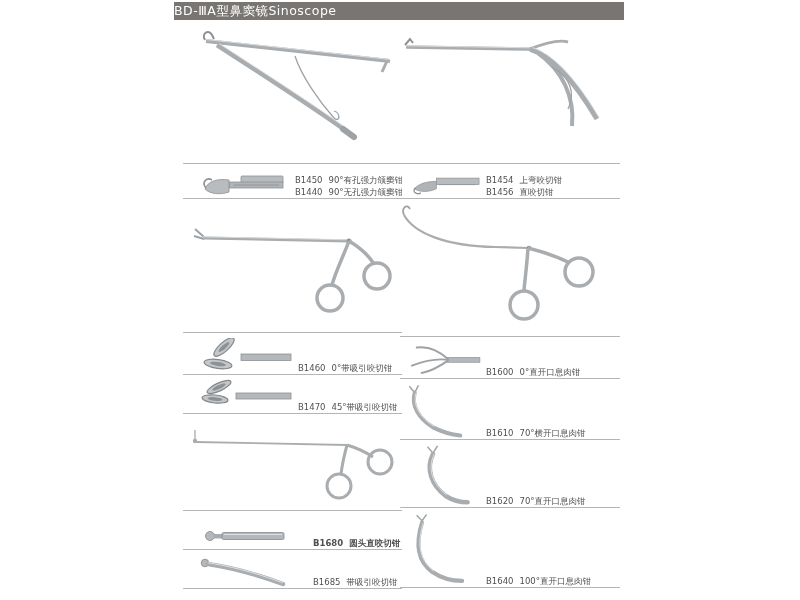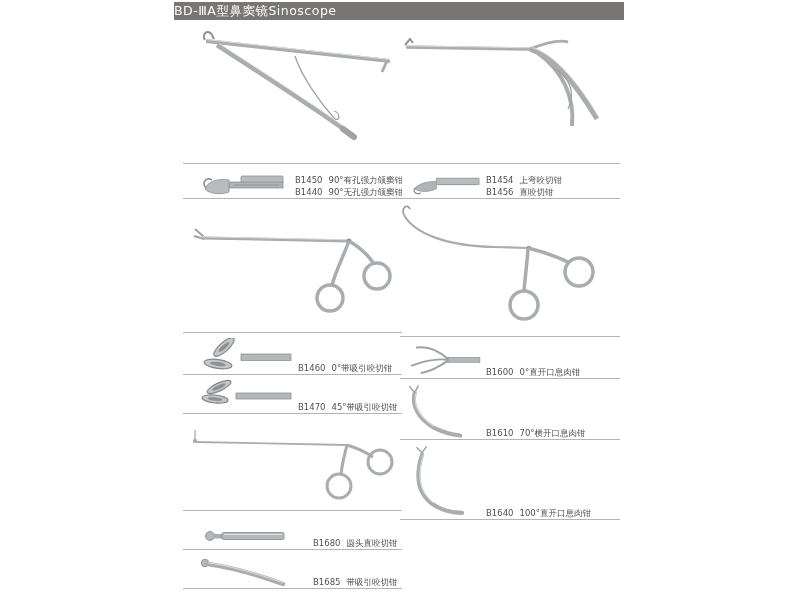--- a/index.html
+++ b/index.html
@@ -120,21 +120,21 @@
       <path d="M12,28 L12,16" stroke="#9ea2a5" stroke-width="1.2" fill="none"></path>
       <circle cx="12" cy="27" r="2.2" fill="#a9adb0"></circle>
       <path d="M12,28 L164,31" stroke="#a9adb0" stroke-width="1.8" fill="none"></path>
       <path d="M164,31 C174,34 184,39 190,43" stroke="#a9adb0" stroke-width="3" fill="none"></path>
       <circle cx="197" cy="48" r="12" stroke="#a9adb0" stroke-width="3" fill="none"></circle>
       <path d="M164,31 C161,42 159,52 158,60" stroke="#a9adb0" stroke-width="3" fill="none"></path>
       <circle cx="156" cy="72" r="12" stroke="#a9adb0" stroke-width="3" fill="none"></circle>
     </svg>
   </div>
 
-  <div class="row" style="height:39px;">
+  <div class="row" style="height:39px;font-weight:bold;">
     <div class="thumb" style="width:130px;">
       <svg width="110" height="26" viewBox="0 0 110 26">
         <circle cx="17" cy="13" r="4.5" fill="#b4b8bb" stroke="#85898c" stroke-width="0.8"></circle>
         <rect x="21" y="11" width="8" height="4.5" fill="#a9adb0"></rect>
         <rect x="29" y="9.5" width="62" height="7" rx="1.5" fill="#b4b8bb" stroke="#85898c" stroke-width="0.8"></rect>
         <line x1="31" y1="11.5" x2="89" y2="11.5" stroke="#dfe2e4" stroke-width="1"></line>
       </svg>
     </div>
     <div class="line">
       <span class="code">B1680</span><span>圆头直咬切钳</span>
@@ -223,20 +223,33 @@
         <path d="M14,10 L18,2" stroke="#9ea2a5" stroke-width="1.6" fill="none"></path>
         <path d="M14,10 C10,24 18,38 34,48 C44,53 54,56 64,57" stroke="#a9adb0" stroke-width="4.5" fill="none" stroke-linecap="round"></path>
         <path d="M15.5,10 C11.5,24 19.5,37 35,47" stroke="#dfe2e4" stroke-width="1" fill="none"></path>
       </svg>
     </div>
     <div class="line">
       <span class="code">B1610</span><span>70°横开口息肉钳</span>
     </div>
   </div>
 
+  <div class="row" style="height:68px;">
+    <div class="thumb" style="width:86px;">
+      <svg width="82" height="64" viewBox="0 0 90 66">
+        <path d="M34,9 L28,2" stroke="#9ea2a5" stroke-width="1.6" fill="none"></path>
+        <path d="M34,9 L39,1" stroke="#9ea2a5" stroke-width="1.6" fill="none"></path>
+        <path d="M34,10 C26,26 32,44 48,56 C56,61 65,63 72,63" stroke="#a9adb0" stroke-width="5" fill="none" stroke-linecap="round"></path>
+        <path d="M35.5,10 C27.5,26 33.5,43 49,55" stroke="#dfe2e4" stroke-width="1" fill="none"></path>
+      </svg>
+    </div>
+    <div class="line">
+      <span class="code">B1620</span><span>70°直开口息肉钳</span>
+    </div>
+  </div>
 
   <div class="row" style="height:80px;">
     <div class="thumb" style="width:86px;">
       <svg width="82" height="76" viewBox="0 0 90 78">
         <path d="M22,8 L16,2" stroke="#9ea2a5" stroke-width="1.6" fill="none"></path>
         <path d="M22,8 L27,1" stroke="#9ea2a5" stroke-width="1.6" fill="none"></path>
         <path d="M22,10 C15,32 17,52 33,64 C43,71 55,74 66,74" stroke="#a9adb0" stroke-width="4.5" fill="none" stroke-linecap="round"></path>
         <path d="M23.5,10 C16.5,32 18.5,51 34.5,63" stroke="#dfe2e4" stroke-width="1" fill="none"></path>
       </svg>
     </div>

